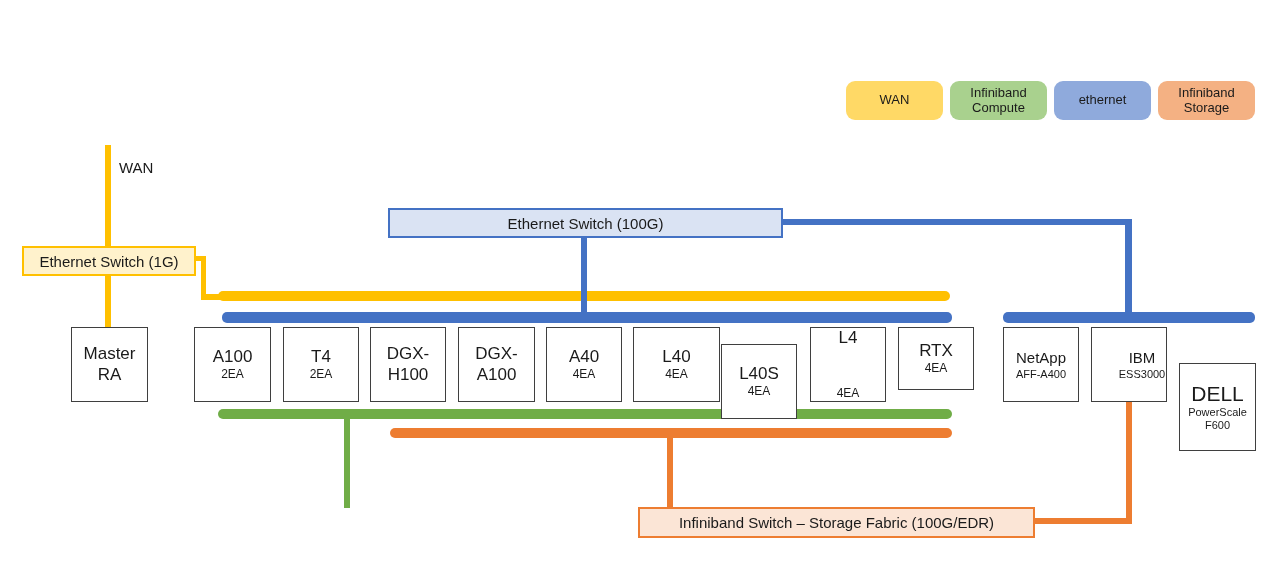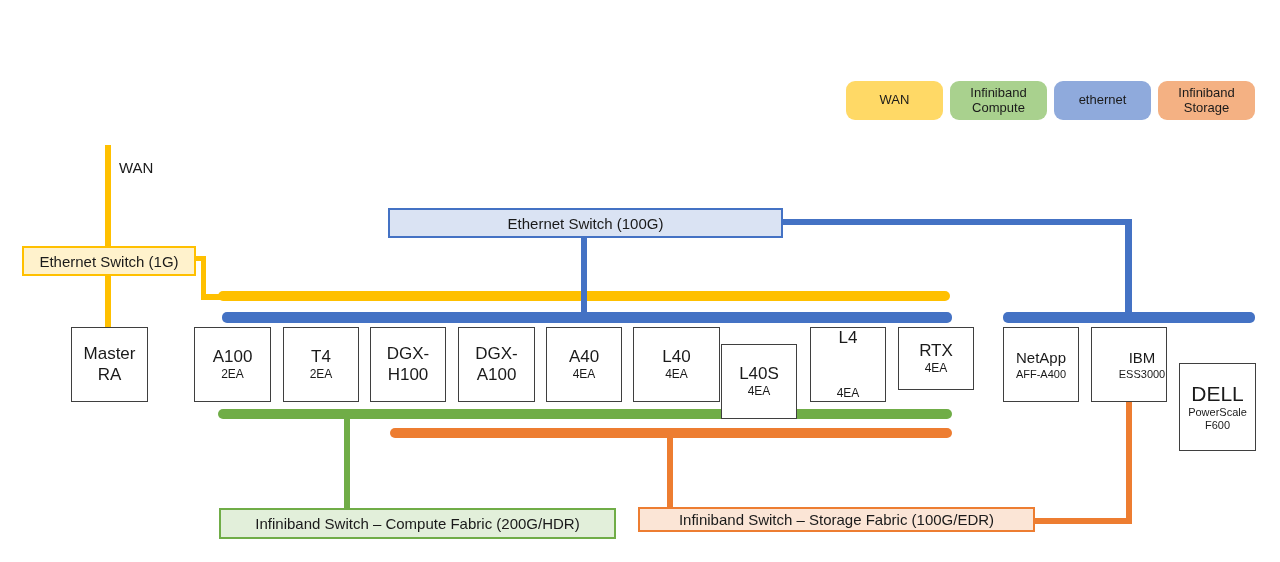--- a/index.html
+++ b/index.html
@@ -73,22 +73,21 @@
   <div class="seg eth-c" style="left:783px;top:219px;width:349px;height:6px;"></div>
   <div class="seg eth-c" style="left:1125px;top:219px;width:7px;height:95px;"></div>
 
   <div class="seg grn-c" style="left:344px;top:414px;width:6px;height:94px;"></div>
   <div class="seg org-c" style="left:667px;top:433px;width:6px;height:75px;"></div>
   <div class="seg org-c" style="left:1126px;top:402px;width:6px;height:122px;"></div>
   <div class="seg org-c" style="left:1035px;top:518px;width:97px;height:6px;"></div>
 
   <div class="switchbox sw-1g" style="left:22px;top:246px;width:174px;height:30px;">Ethernet Switch (1G)</div>
   <div class="switchbox sw-100g" style="left:388px;top:208px;width:395px;height:30px;text-align:right;">Ethernet Switch (100G)</div>
-  <div class="switchbox sw-ibc" style="left:219px;top:508px;width:397px;height:31px;">Infiniband Switch – Compute Fabric (200G/HDR)</div>
-  <div class="switchbox sw-ibs" style="left:638px;top:507px;width:397px;height:25px;">Infiniband Switch – Storage Fabric (100G/EDR)</div>
+  <div class="switchbox sw-ibs" style="left:638px;top:507px;width:397px;height:31px;">Infiniband Switch – Storage Fabric (100G/EDR)</div>
 
   <div class="node" style="left:71px;top:327px;width:77px;height:75px;">
     <span class="name">Master
 RA</span>
   </div>
 
   <div class="node" style="left:194px;top:327px;width:77px;height:75px;">
     <span class="name">A100</span>
     <span class="sub">2EA</span>
   </div>

